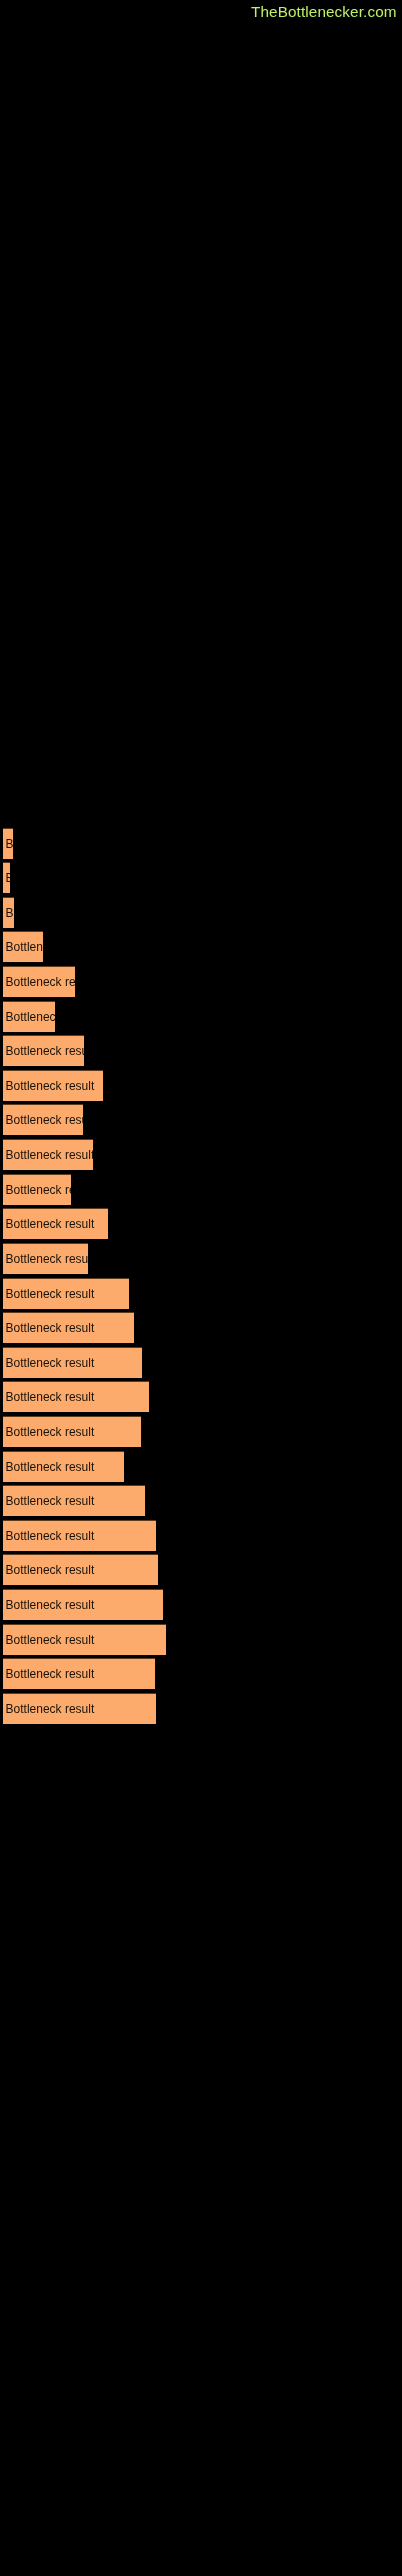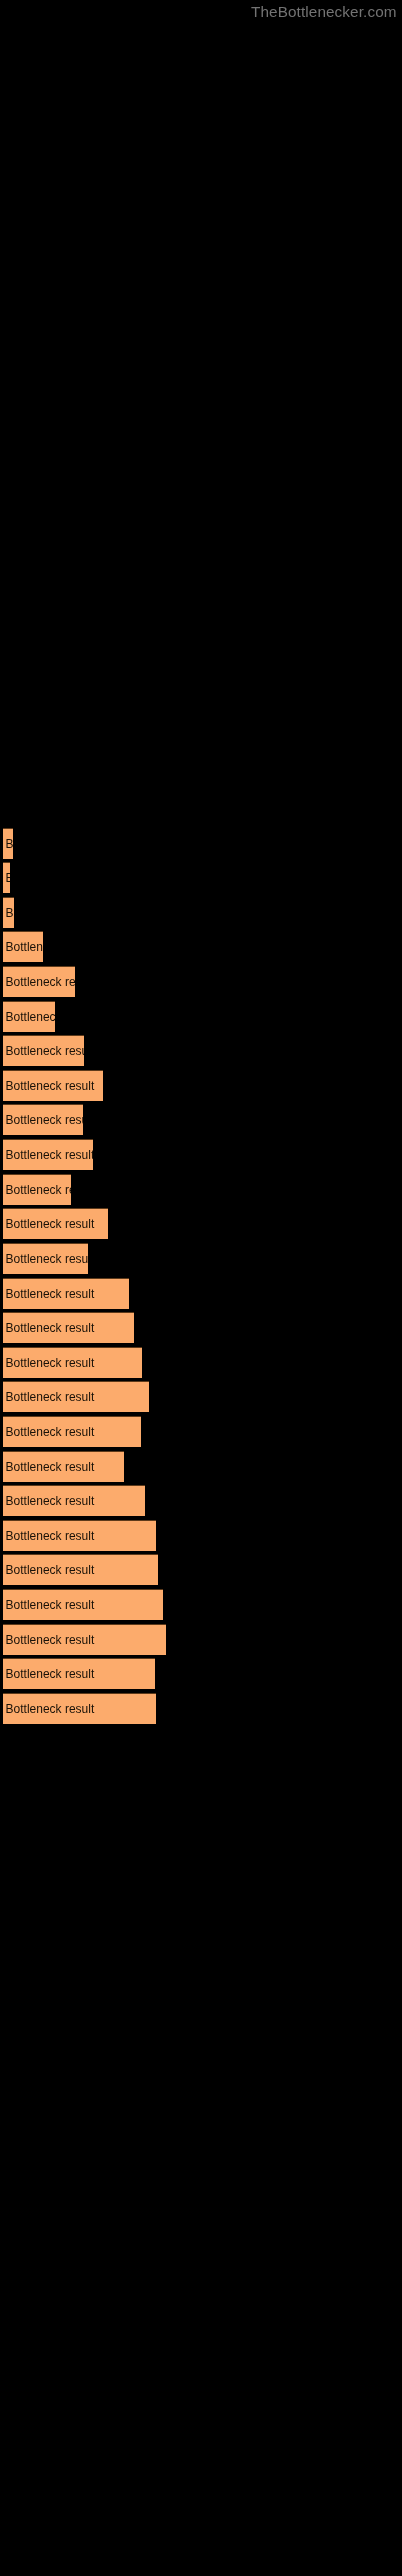--- a/index.html
+++ b/index.html
@@ -22,21 +22,21 @@
     width: 403px;
     height: 24px;
     box-sizing: border-box;
     padding-right: 6.4px;
     display: flex;
     align-items: center;
     justify-content: flex-end;
   }
 
   #brand-title {
-    color: #737373;
+    color: #bef264;
     font-size: 15.3px;
     font-family: "Liberation Sans", sans-serif;
     letter-spacing: 0.1px;
     white-space: nowrap;
   }
 
   #chart-plot-area {
     position: absolute;
     left: 0;
     top: 0;

